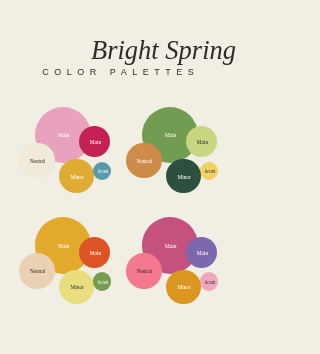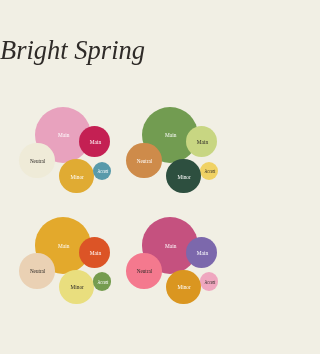--- a/index.html
+++ b/index.html
@@ -1,29 +1,30 @@
 <!DOCTYPE html>
 <html><head>
 <meta charset="utf-8">
 <style>
   html,body{margin:0;padding:0;}
   body{width:236px;height:354px;background:#F1EFE4;font-family:"Liberation Sans",sans-serif;overflow:hidden;}
   .poster{position:relative;width:236px;height:354px;background:#F1EFE4;}
-  .title{position:absolute;left:0;top:35px;width:236px;text-align:left;font-family:"Liberation Serif",serif;font-style:italic;font-size:26.5px;line-height:31px;color:#2F2B28;letter-spacing:0px;}
+  .title{position:absolute;left:0;top:35px;width:236px;text-align:right;font-family:"Liberation Serif",serif;font-style:italic;font-size:26.5px;line-height:31px;color:#2F2B28;letter-spacing:0px;}
   .subtitle{position:absolute;left:0;top:66px;width:236px;text-align:center;font-family:"Liberation Sans",sans-serif;font-size:9px;line-height:12px;color:#2F2B28;letter-spacing:5.5px;text-indent:5.5px;}
   .grid{position:absolute;left:0;top:0;width:236px;height:354px;}
   .pal{position:absolute;width:118px;height:118px;}
   .circ{position:absolute;border-radius:50%;display:flex;align-items:center;justify-content:center;font-family:"Liberation Serif",serif;}
   .lbl{font-size:5px;line-height:1;letter-spacing:0px;white-space:nowrap;-webkit-font-smoothing:antialiased;}
 </style>
 </head>
 <body>
 
 <div class="poster">
   <div class="title">Bright Spring</div>
+  <div class="subtitle">COLOR PALETTES</div>
   <div class="grid" id="grid">
       <div class="pal" style="left: 0px; top: 0px;">
         <div class="circ" style="left: 35px; top: 106.7px; width: 56.4px; height: 56.4px; background: rgb(232, 162, 190); z-index: 1;">
           <span class="lbl" style="color: rgb(255, 255, 255); font-size: 5.4px; transform: translate(0.6px, 0.8px);">Main</span>
         </div>
         <div class="circ" style="left: 79.4px; top: 126.4px; width: 31px; height: 31px; background: rgb(196, 32, 83); z-index: 2;">
           <span class="lbl" style="color: rgb(255, 255, 255); font-size: 5.4px; transform: translate(0.6px, 0.8px);">Main</span>
         </div>
         <div class="circ" style="left: 19.2px; top: 142.6px; width: 35.6px; height: 35.6px; background: rgb(239, 235, 216); z-index: 4;">
           <span class="lbl" style="color: rgb(47, 43, 40); font-size: 5.1px; transform: translate(0.6px, 0.8px);">Neutral</span>

